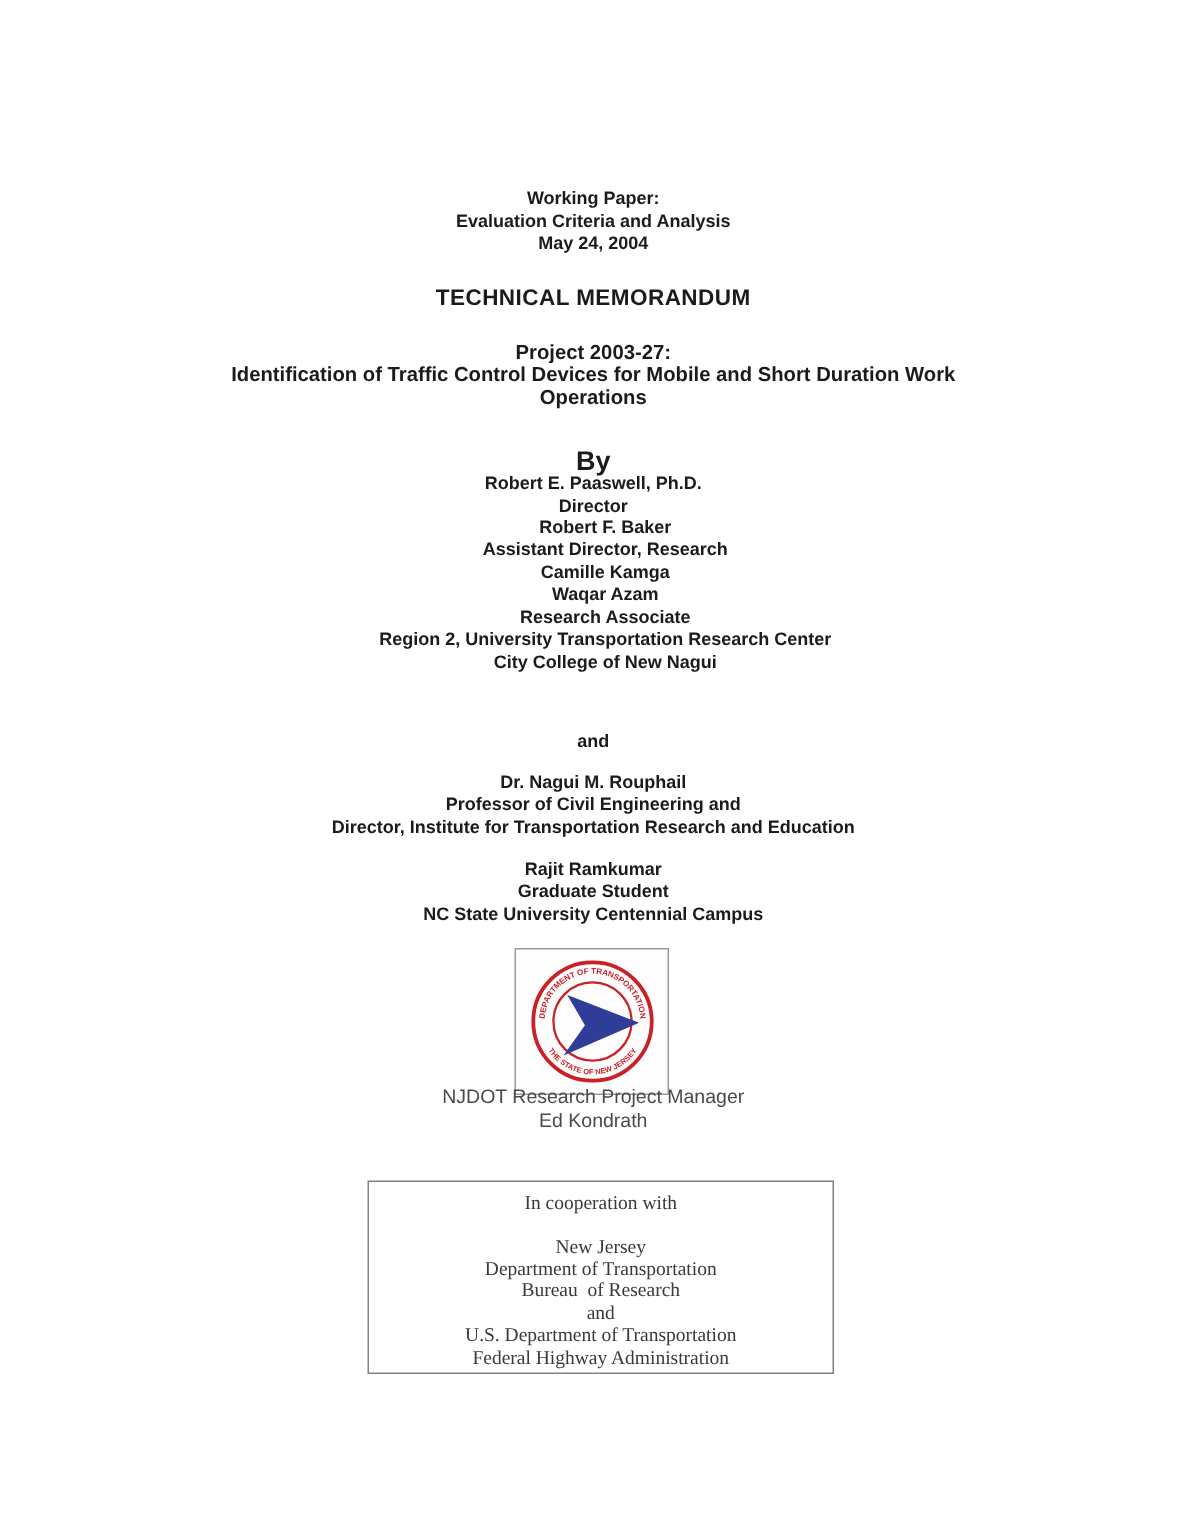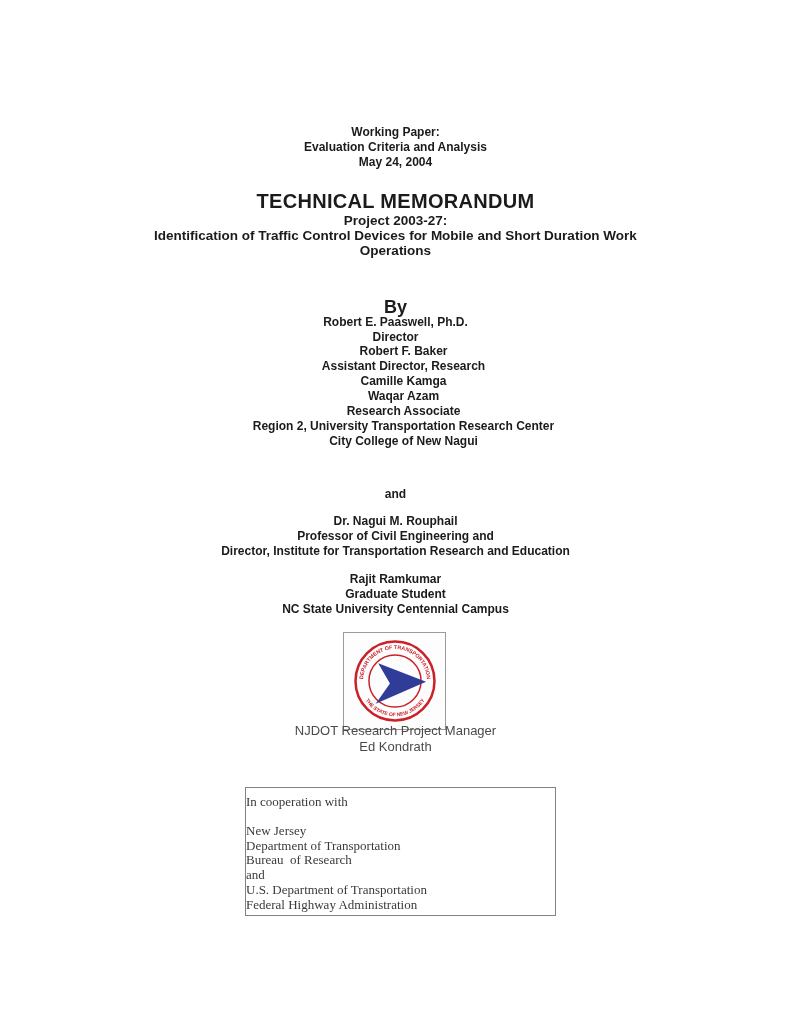--- a/index.html
+++ b/index.html
@@ -9,40 +9,40 @@
     width:791px;height:985px;
     background:#ffffff;
     font-family:"Liberation Sans","DejaVu Sans",sans-serif;
     color:#1b1b1b;
     overflow:hidden;
   }
   .center-block{position:absolute;left:0;width:100%;text-align:center;}
   .bold-sm{font-weight:700;font-size:12px;line-height:15px;}
   .bold-md{font-weight:700;font-size:13.5px;line-height:15px;}
   .wp-block{top:125px;}
-  .memo-title{top:190px;font-weight:700;font-size:20px;letter-spacing:.3px;}
-  .project-block{top:213px;}
+  .memo-title{top:190px;font-weight:700;font-size:15px;letter-spacing:.3px;}
+  .project-block{top:227px;}
   .by-label{top:297px;font-weight:700;font-size:18px;}
   .pi-block{top:315px;}
   .team-block{top:344px;margin-left:8px;}
   .and-label{top:487px;}
   .coinv-block{top:514px;}
   .grad-block{top:572px;}
   .logo-box{
     position:absolute;left:343px;top:632px;width:101px;height:96px;
     border:1px solid #9b9b9b;background:#fdfdfd;
     display:flex;align-items:center;justify-content:center;
   }
   .manager-block{top:723px;font-weight:400;font-size:13px;line-height:15.5px;color:#4a4a4a;}
   .coop-box{
     position:absolute;left:245px;top:787px;width:311px;height:129px;
     border:1px solid #828282;background:#fff;
     font-family:"Liberation Serif","DejaVu Serif",serif;
     font-size:13px;line-height:14.8px;color:#3a3a3a;
-    text-align:left;padding-top:7px;box-sizing:border-box;
+    text-align:center;padding-top:7px;box-sizing:border-box;
   }
   .coop-line{white-space:pre-wrap;}
   .coop-gap{height:14px;}
 </style>
 </head>
 <body>
 
 <div class="page">
 
   <div class="center-block wp-block bold-sm">

